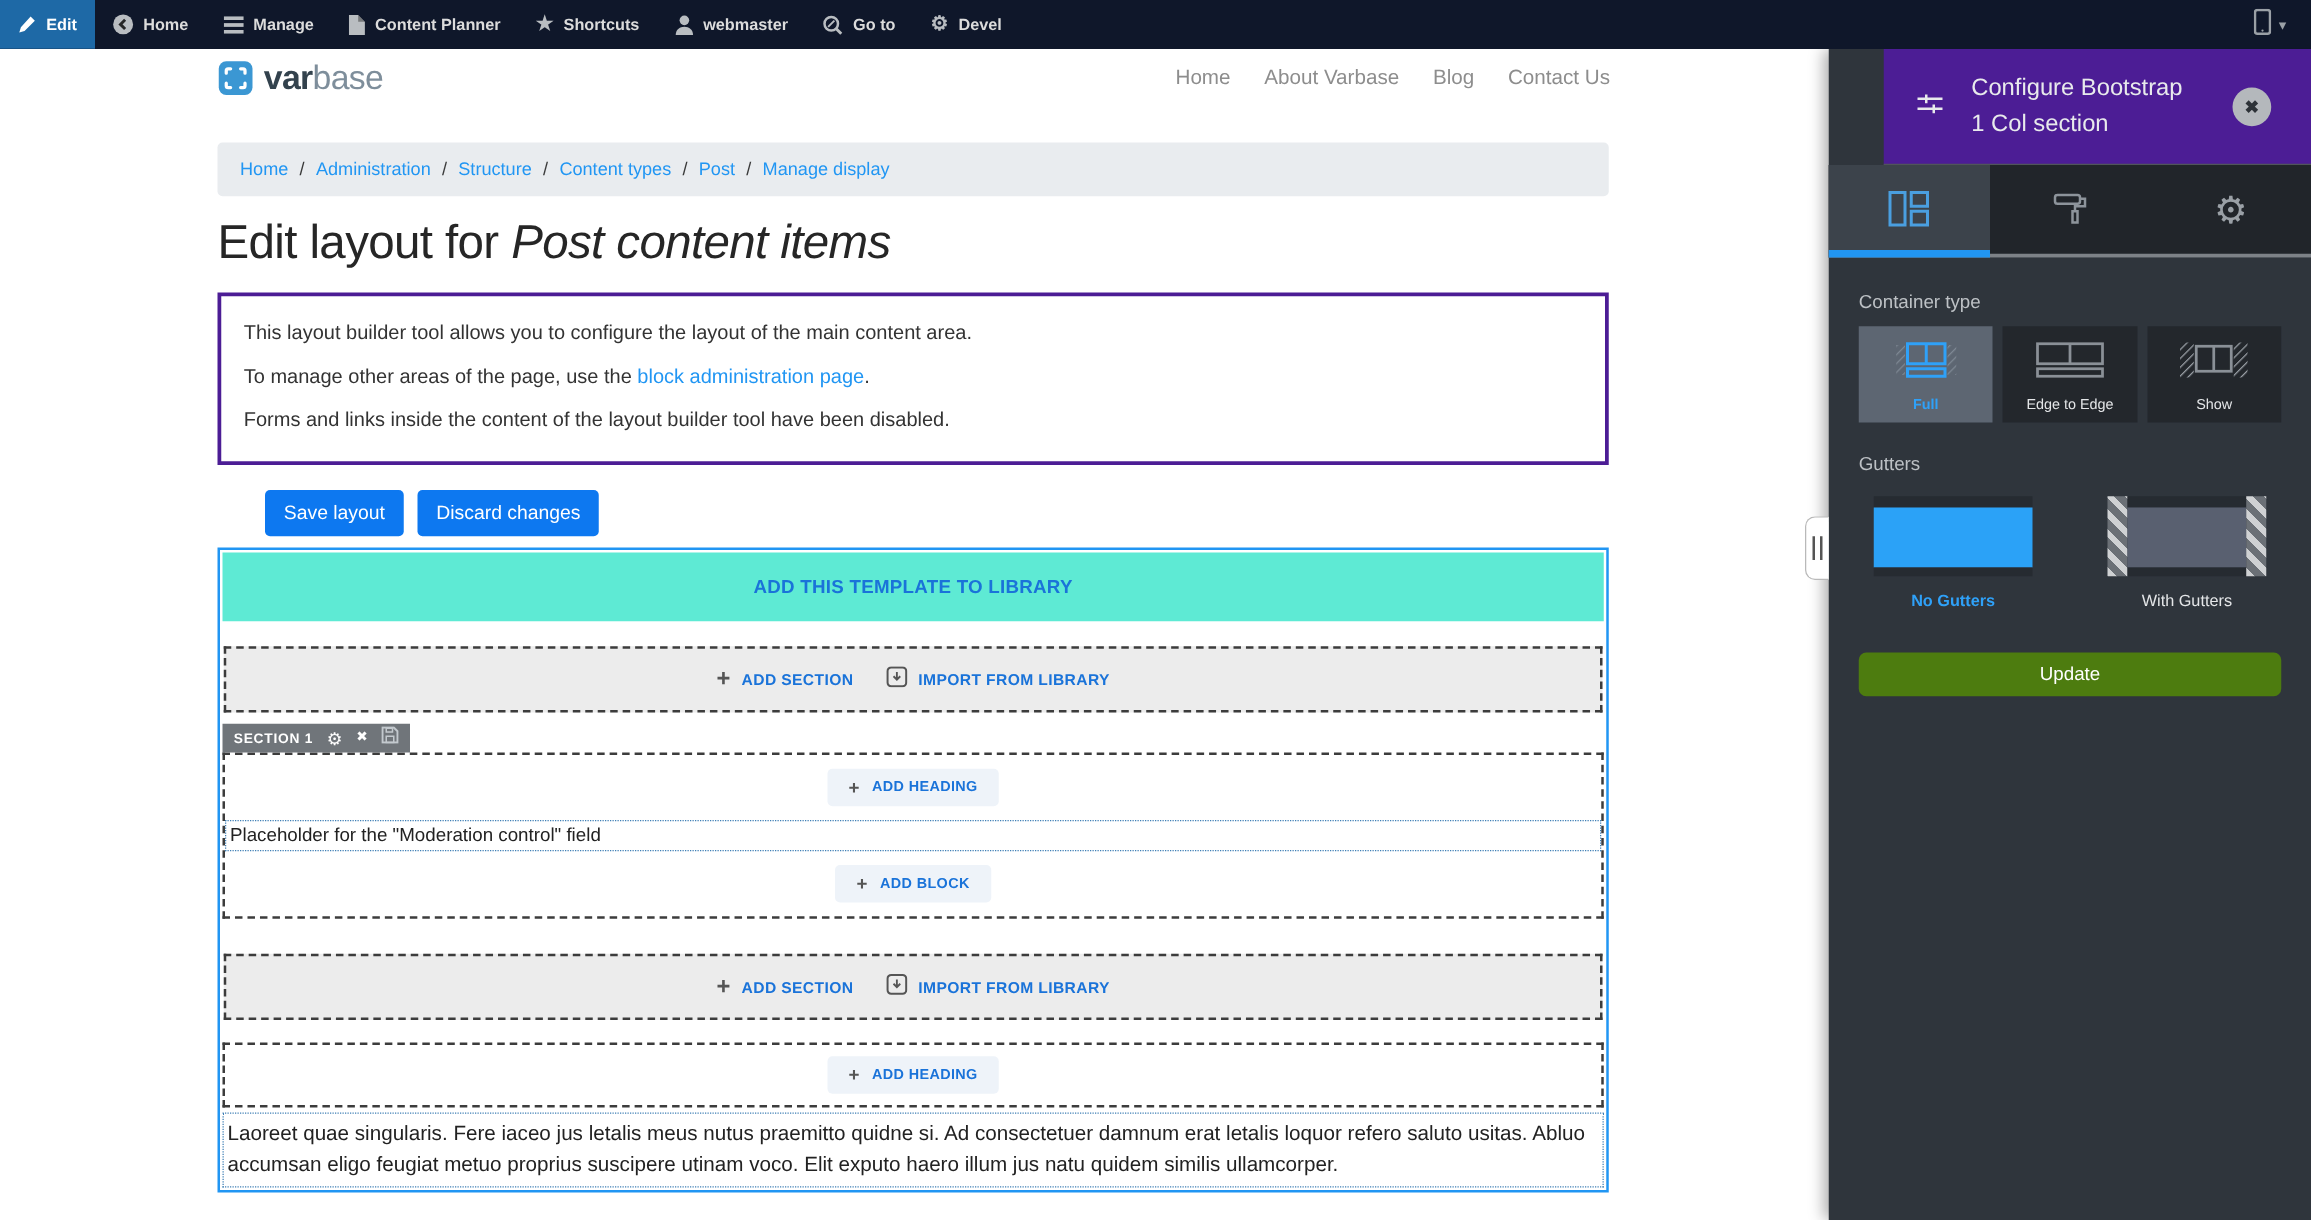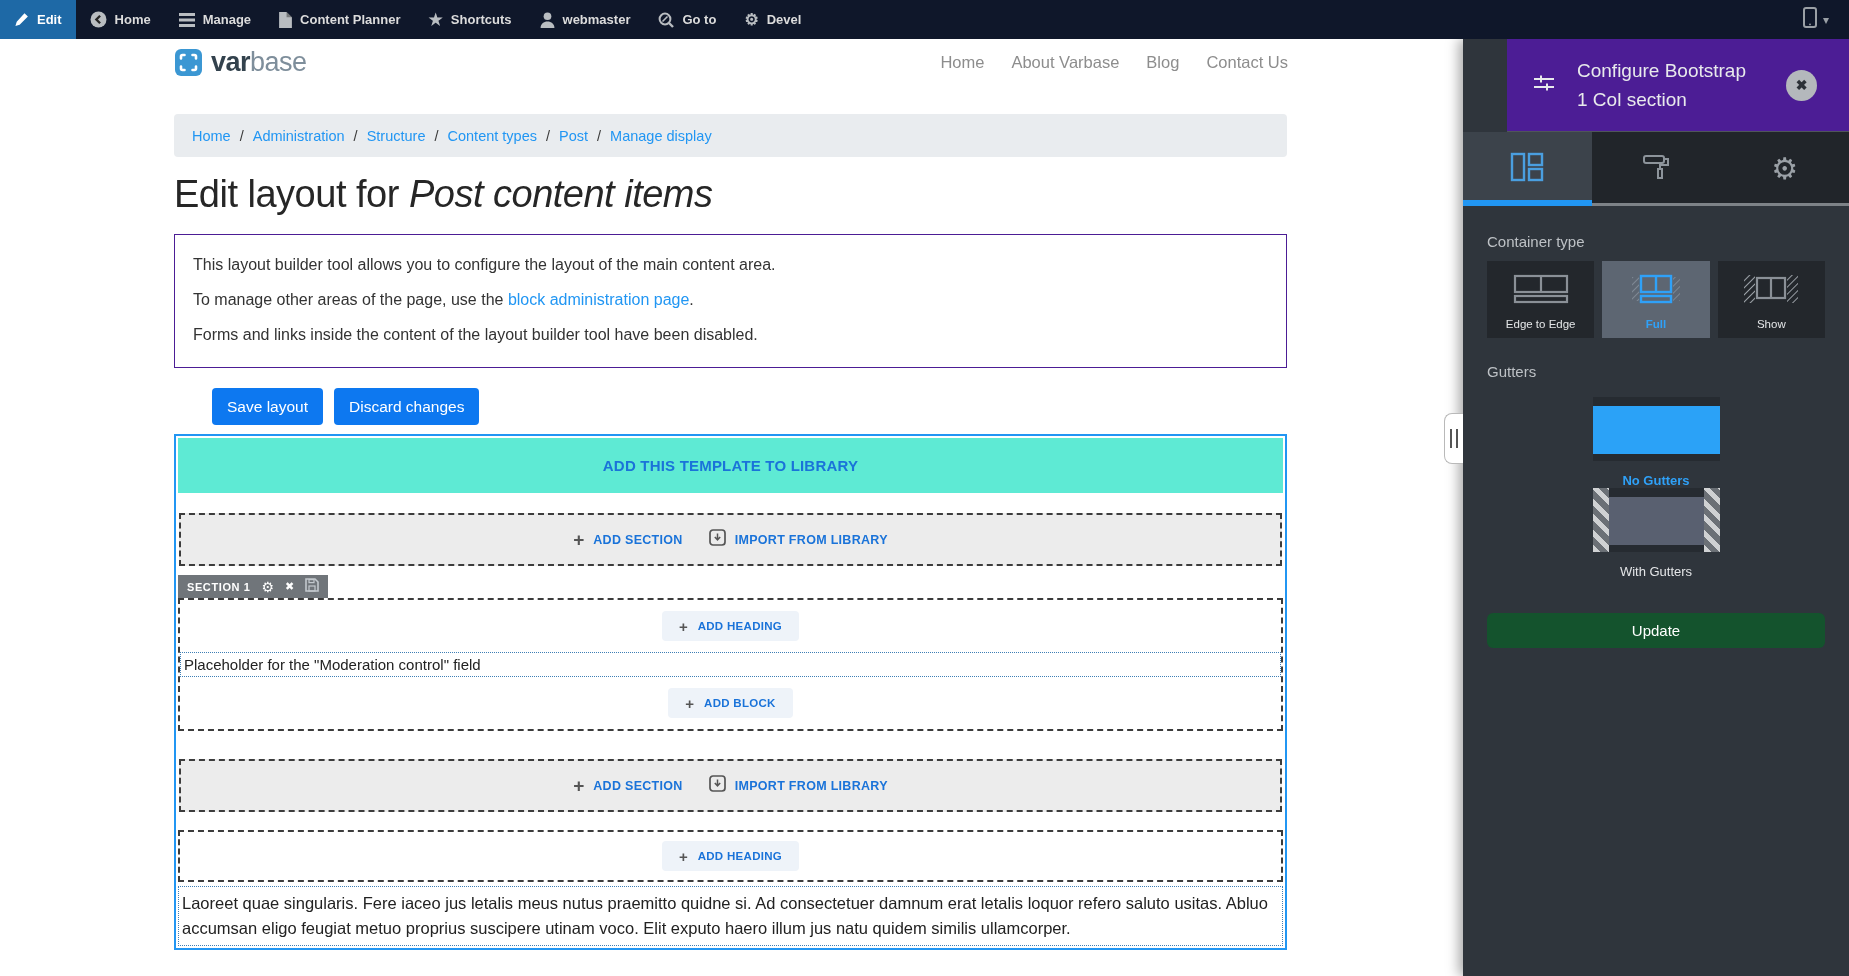--- a/index.html
+++ b/index.html
@@ -29,21 +29,21 @@
 
   
   .content { width:1113px; margin-left:174px; padding-top:28px; }
   .breadcrumb { background:#e9ecef; border-radius:4px; height:43px; display:flex; align-items:center;
     padding-left:18px; font-size:14.5px; margin-bottom:16px; }
   .breadcrumb a { color:#2196f3; text-decoration:none; cursor:pointer; }
   .crumb-sep { color:#3a3a3a; margin:0 9px; }
   h1.page-title { font-size:38px; font-weight:400; color:#262626; margin:8px 0 18px 0; letter-spacing:-0.5px; }
   h1.page-title .em { font-style:italic; }
 
-  .info-box { border:1px solid #4c1d95; padding:21px 18px; margin-bottom:20px; }
+  .info-box { border:3px solid #4c1d95; padding:21px 18px; margin-bottom:20px; }
   .info-box p { font-size:16px; color:#333; margin-bottom:17px; }
   .info-box p:last-child { margin-bottom:2px; }
   .info-box a { color:#2196f3; text-decoration:none; cursor:pointer; }
 
   .action-row { display:flex; gap:11px; margin-bottom:9px;margin-left:38px; }
   .btn-primary { background:#0d78f0; color:#fff; border:none; border-radius:4px; height:37px;
     padding:0 15px; font-size:15.5px; font-family:inherit; cursor:pointer; }
   .preview-row { display:flex; align-items:center; gap:7px; margin-bottom:17px; }
   .preview-row input { width:15px; height:15px; accent-color:#1a73e8; cursor:pointer; }
   .preview-row label { font-size:15px; color:#333; }
@@ -97,35 +97,35 @@
 
   .panel-body { padding:27px 24px 0 24px; }
   .p-label { color:#bdc1c5; font-size:15px; margin-bottom:11px; }
   .ct-row { display:flex; gap:8px; margin-bottom:25px; }
   .ct-tile { width:112px; height:77px; background:#23272c; display:flex; flex-direction:column;
     align-items:center; justify-content:center; gap:6px; cursor:pointer; }
   .ct-tile.selected { background:#5d6672; }
   .ct-tile .ct-lbl { font-size:11.5px; color:#e4e6e8; }
   .ct-tile.selected .ct-lbl { color:#2fa1f8; font-weight:bold; }
 
-  .gut-row { display:flex; justify-content:space-between; padding:6px 12px 0 12px; margin-bottom:34px;flex-direction:column; }
+  .gut-row { display:flex; justify-content:space-between; padding:6px 12px 0 12px; margin-bottom:34px; }
   .gut-tile { display:flex; flex-direction:column; align-items:center; gap:12px; cursor:pointer; }
   .gut-lbl { font-size:13px; color:#e4e6e8; }
   .gut-tile.selected .gut-lbl { color:#2fa1f8; font-weight:bold; }
   .gicon { width:127px; height:64px; display:flex; flex-direction:column; }
   .gicon .bar { height:9px; background:#262b31; }
   .gicon .bar.b { height:7px; }
   .gicon .mid { flex:1; background:#2ba2f7; }
   .gicon-with { width:127px; height:64px; display:flex; }
   .stripe { width:16px; height:100%;
     background:repeating-linear-gradient(45deg,#cfd1d3 0 5px,#6b7076 5px 11px); }
   .gwcenter { flex:1; display:flex; flex-direction:column; }
   .gwcenter .mid2 { flex:1; background:#596070; }
 
-  .btn-update { display:block; width:100%; height:35px; background:#14532d; color:#fff; border:none;
+  .btn-update { display:block; width:100%; height:35px; background:#4d7c0f; color:#fff; border:none;
     border-radius:6px; font-size:15px; font-family:inherit; cursor:pointer;margin-top:19px; }
 
   
   .tray-handle { position:fixed; top:413px; right:386px; width:19px; height:51px; background:#fff;
     border:1px solid #b9b9b9; border-right:none; border-radius:8px 0 0 8px; z-index:55;
     display:flex; align-items:center; justify-content:center; cursor:pointer; }
   .grip { width:8px; height:19px; border-left:2px solid #555; border-right:2px solid #555; }
 </style>
 </head>
 <body>
@@ -377,32 +377,20 @@
     </div>
     <div class="p-tab">
       <span class="p-gear">⚙</span>
     </div>
     <span class="tabs-baseline"></span>
   </div>
 
   <div class="panel-body">
     <div class="p-label">Container type</div>
     <div class="ct-row">
-      <div class="ct-tile">
-        <span>
-          <svg width="62" height="38" viewBox="0 0 62 38">
-              <g stroke="#8a9097" stroke-width="2.2" fill="none">
-            <rect x="5" y="6" width="52" height="16"></rect>
-                <path d="M31 6v16"></path>
-                <rect x="5" y="26" width="52" height="6"></rect>
-          </g>
-            </svg>
-        </span>
-        <span class="ct-lbl">Edge to Edge</span>
-      </div>
       <div class="ct-tile selected">
         <span>
           <svg width="62" height="38" viewBox="0 0 62 38">
             <defs>
                 <pattern id="hA" width="5" height="5" patternTransform="rotate(45)" patternUnits="userSpaceOnUse">
                   <rect width="5" height="5" fill="none"></rect>
                   <line x1="0" y1="0" x2="0" y2="5" stroke="#7e8894" stroke-width="2"></line>
                 </pattern>
               </defs>
             <rect x="7" y="7" width="7" height="24" fill="url(#hA)"></rect>
@@ -412,20 +400,32 @@
                 <path d="M31 6v16"></path>
                 <rect x="16" y="26" width="30" height="6"></rect>
               </g>
           </svg>
         </span>
         <span class="ct-lbl">Full</span>
       </div>
       <div class="ct-tile">
         <span>
           <svg width="62" height="38" viewBox="0 0 62 38">
+              <g stroke="#8a9097" stroke-width="2.2" fill="none">
+            <rect x="5" y="6" width="52" height="16"></rect>
+                <path d="M31 6v16"></path>
+                <rect x="5" y="26" width="52" height="6"></rect>
+          </g>
+            </svg>
+        </span>
+        <span class="ct-lbl">Edge to Edge</span>
+      </div>
+      <div class="ct-tile">
+        <span>
+          <svg width="62" height="38" viewBox="0 0 62 38">
             <defs>
                 <pattern id="hB" width="5" height="5" patternTransform="rotate(45)" patternUnits="userSpaceOnUse">
                   <rect width="5" height="5" fill="none"></rect>
                   <line x1="0" y1="0" x2="0" y2="5" stroke="#9aa0a6" stroke-width="2"></line>
                 </pattern>
               </defs>
             <rect x="4" y="5" width="11" height="28" fill="url(#hB)"></rect>
               <rect x="47" y="5" width="11" height="28" fill="url(#hB)"></rect>
             <g stroke="#8a9097" stroke-width="2.2" fill="none">
                 <rect x="17" y="8" width="28" height="20"></rect>

